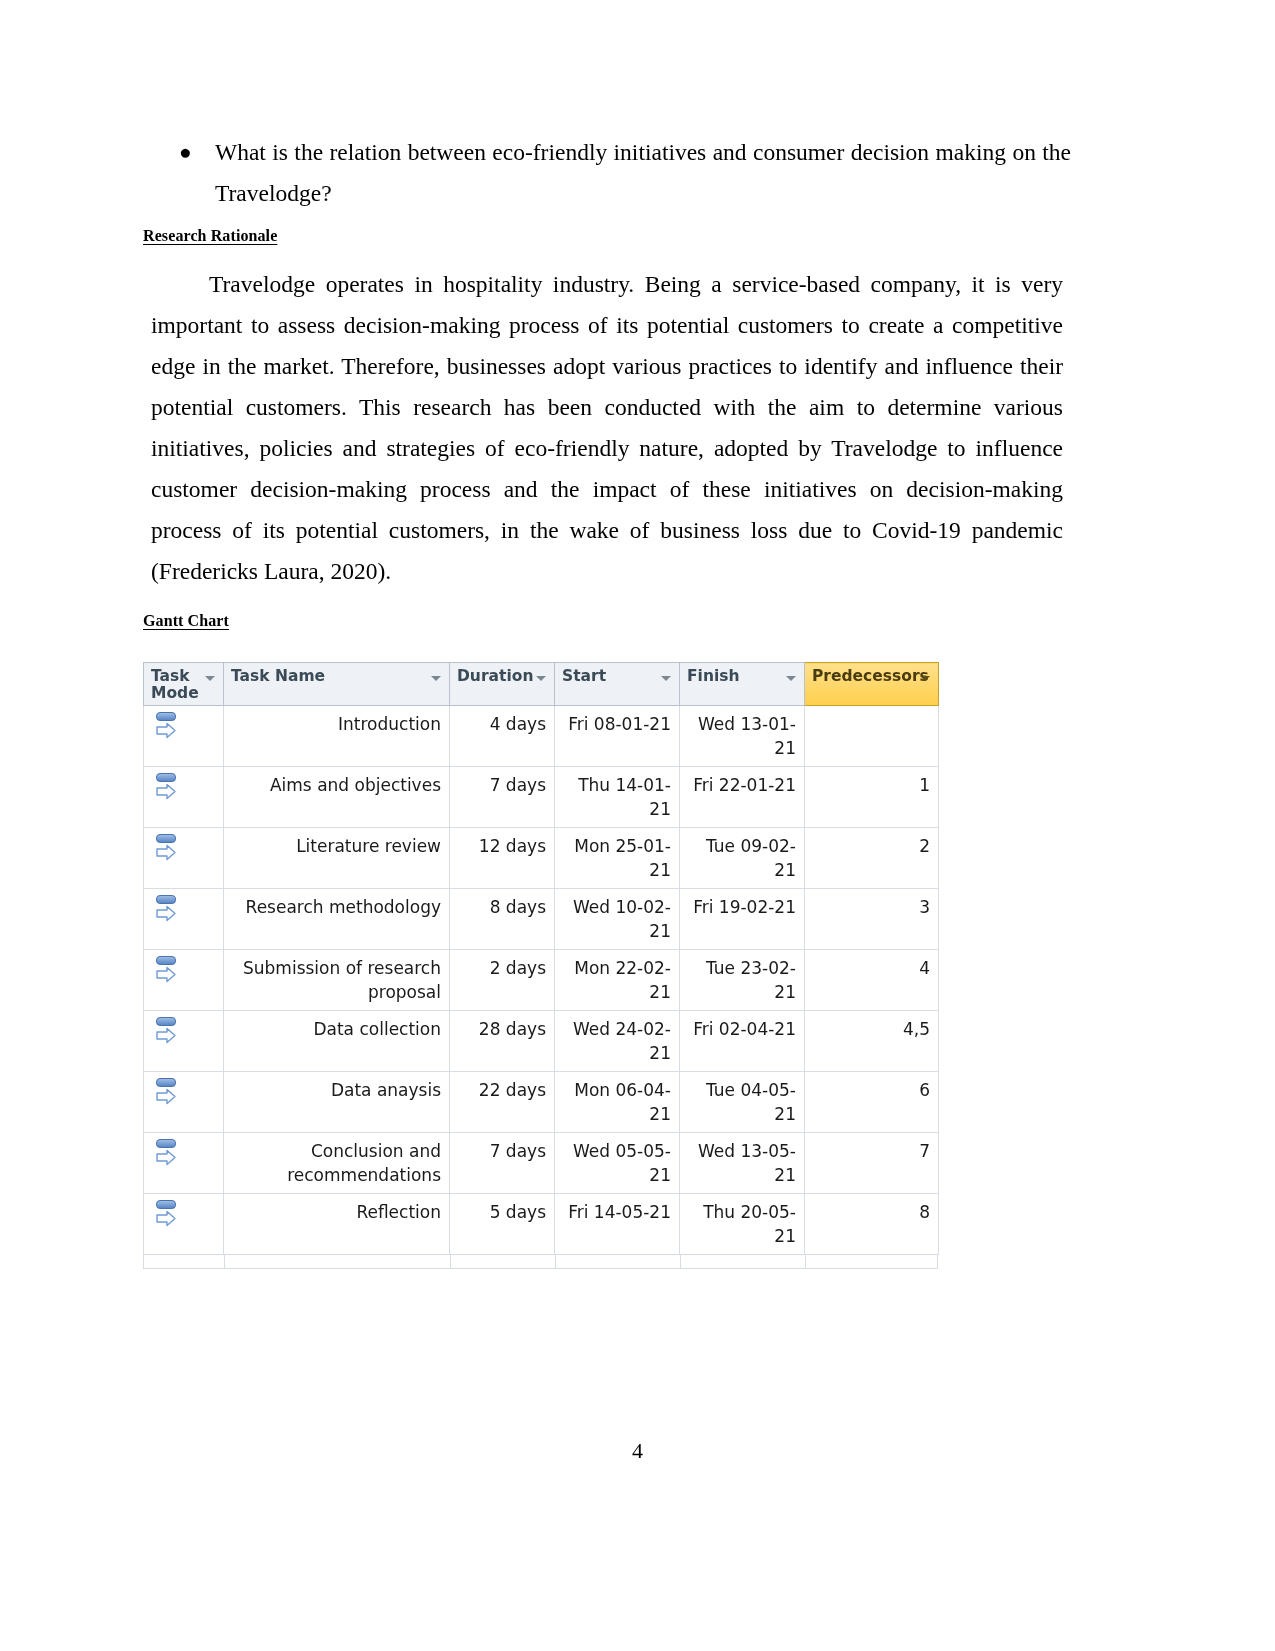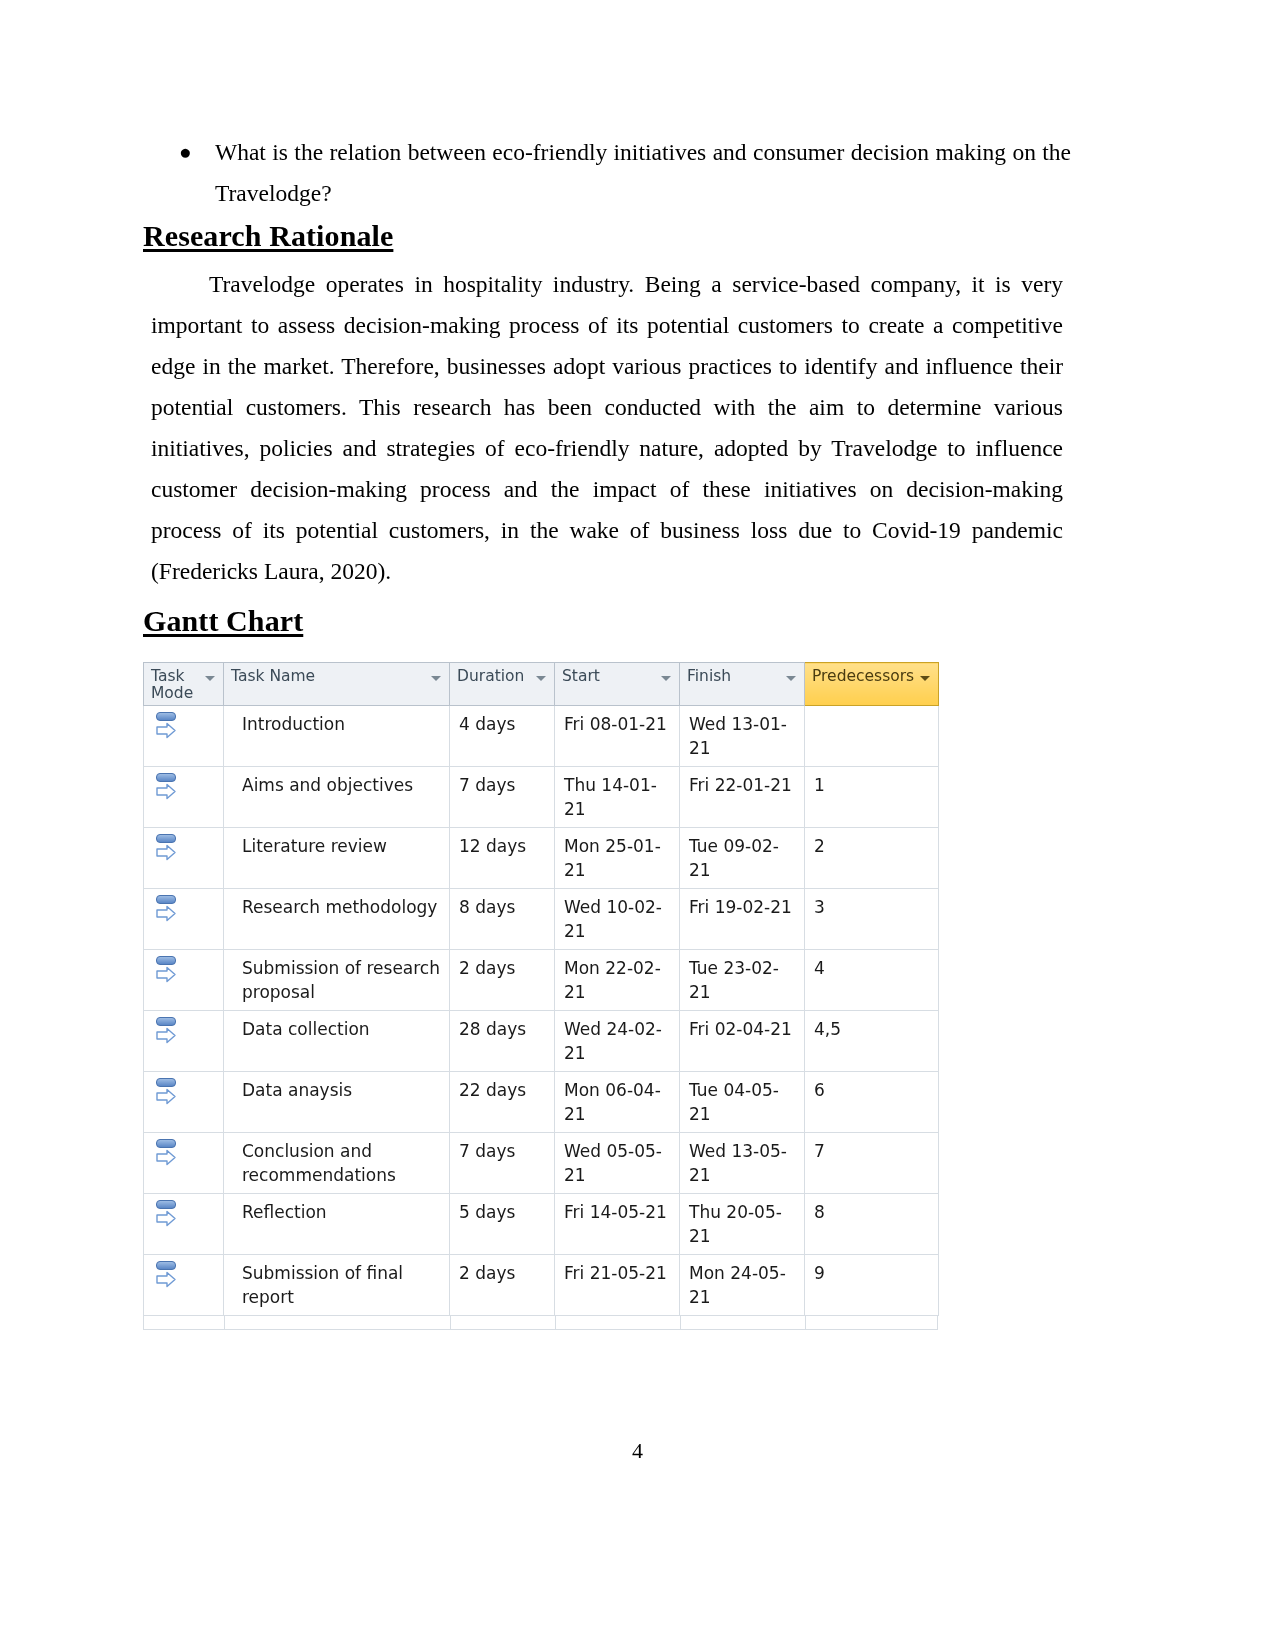--- a/index.html
+++ b/index.html
@@ -49,21 +49,21 @@
   .bullet-item .dot {
     position: absolute;
     left: 36px;
     top: 0;
     font-size: 21px;
     line-height: 41px;
   }
 
   
   .section-heading {
-    font-size: 30px;
+    font-size: 16px;
     font-weight: bold;
     text-decoration: underline;
     text-underline-offset: 3px;
     line-height: 41px;
     margin: 0;
     padding-top: 0px;
     letter-spacing: 0.1px;
   }
   .heading-rationale { margin-top: 1px; }
   .heading-gantt { margin-top: 0px; }
@@ -98,21 +98,21 @@
   table.gantt col.c-dur    { width: 105px; }
   table.gantt col.c-start  { width: 125px; }
   table.gantt col.c-finish { width: 125px; }
   table.gantt col.c-pred   { width: 134px; }
 
   table.gantt thead th {
     background: #eef1f5;
     border: 1px solid #b9c2cc;
     border-left: none;
     font-size: 15.5px;
-    font-weight: normal;
+    font-weight: bold;
     color: #3b4a57;
     text-align: left;
     padding: 5px 7px 3px 7px;
     height: 34px;
     vertical-align: top;
     position: relative;
   }
   table.gantt thead th.first { border-left: 1px solid #b9c2cc; }
   table.gantt thead th.pred-head {
     background: #ffd966;
@@ -135,20 +135,21 @@
   table.gantt tbody td {
     border-bottom: 1px solid #d7dde3;
     border-right: 1px solid #d7dde3;
     font-size: 17px;
     color: #1a1a1a;
     padding: 6px 8px 6px 9px;
     vertical-align: top;
     line-height: 24px;
     background: #ffffff;
     height: 34px;
+    text-align: right;
   }
   table.gantt tbody td.mode-cell {
     border-left: 1px solid #d7dde3;
     padding: 0;
     position: relative;
   }
   table.gantt tbody td.name-cell { padding-left: 18px; }
   table.gantt tbody td.pred-cell { border-right: 1px solid #d7dde3; }
 
   
@@ -396,35 +397,20 @@
                     <path d="M1 5 L11 5 L11 1.5 L19 8.5 L11 15.5 L11 12 L1 12 Z" fill="none" stroke="#6f9ad4" stroke-width="1.4" stroke-linejoin="round"></path>
                   </svg>
                 </span>
               </td>
               <td class="name-cell">Reflection</td>
               <td>5 days</td>
               <td>Fri 14-05-21</td>
               <td>Thu 20-05-21</td>
               <td class="pred-cell">8</td>
             </tr>
-            <tr>
-              <td class="mode-cell">
-                <span class="mode-icon">
-                  <span class="bar"></span>
-                  <svg class="arrow-svg" width="22" height="18" viewBox="0 0 22 18">
-                    <path d="M1 5 L11 5 L11 1.5 L19 8.5 L11 15.5 L11 12 L1 12 Z" fill="none" stroke="#6f9ad4" stroke-width="1.4" stroke-linejoin="round"></path>
-                  </svg>
-                </span>
-              </td>
-              <td class="name-cell">Submission of final report</td>
-              <td>2 days</td>
-              <td>Fri 21-05-21</td>
-              <td>Mon 24-05-21</td>
-              <td class="pred-cell">9</td>
-            </tr>
           </tbody>
       </table>
       <div class="table-foot-line">
         <span class="v1"></span>
           <span class="v2"></span>
           <span class="v3"></span>
         <span class="v4"></span>
           <span class="v5"></span>
       </div>
     </div>

